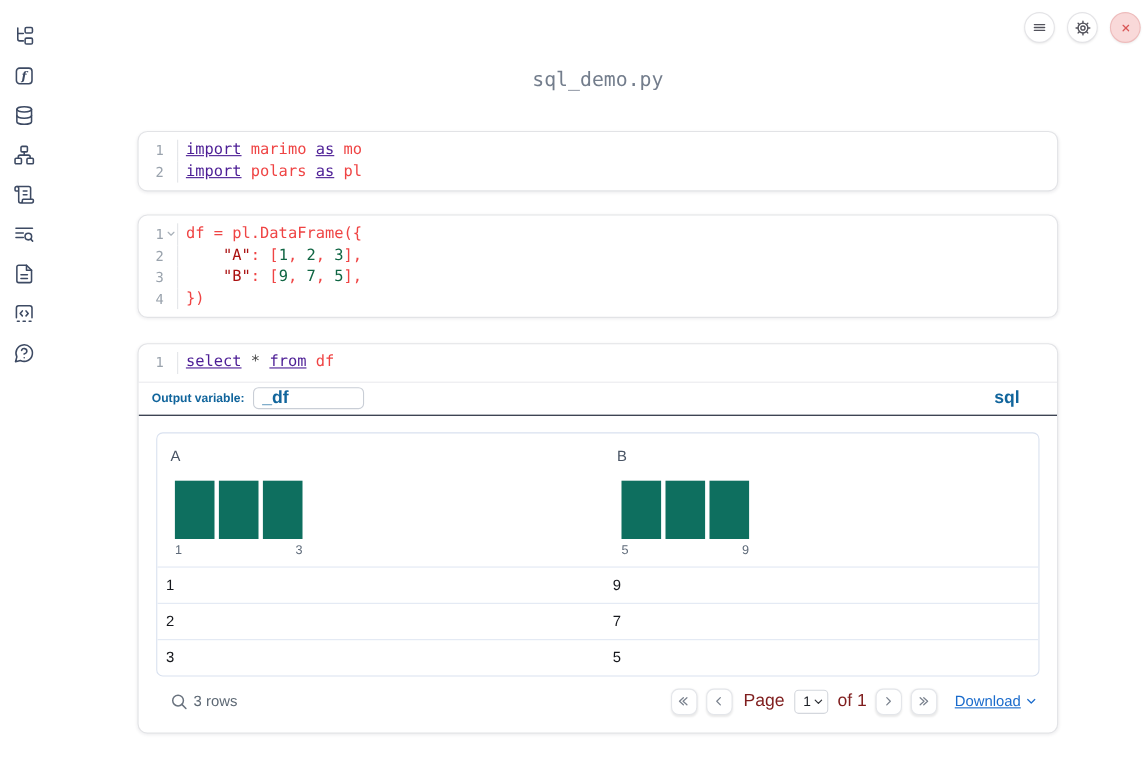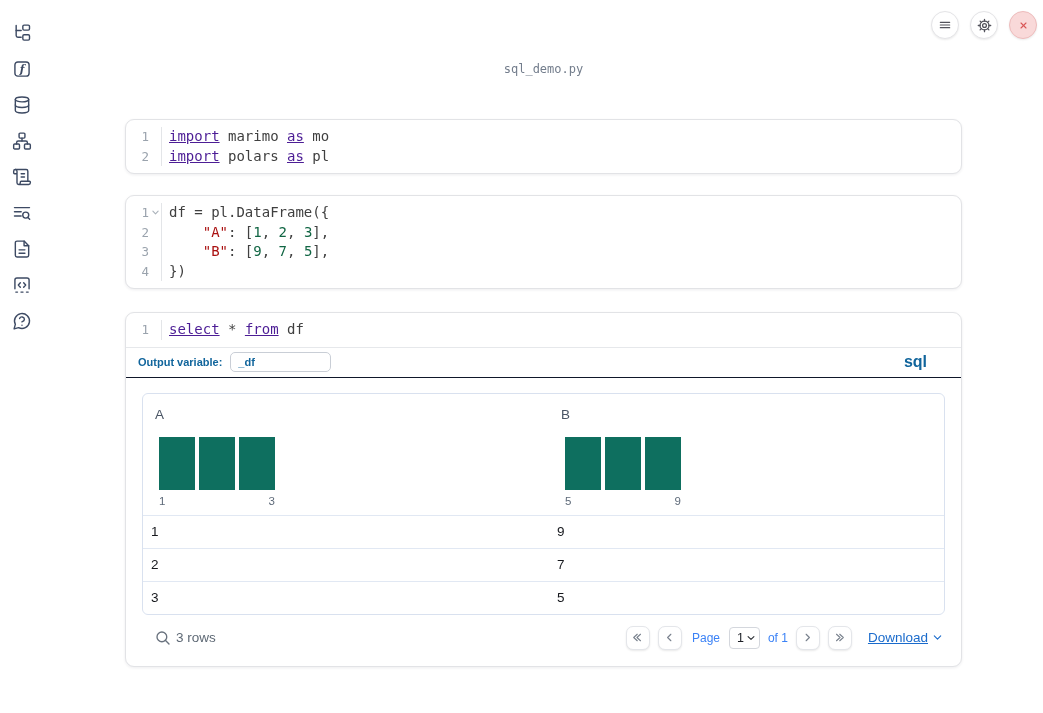--- a/index.html
+++ b/index.html
@@ -19,47 +19,47 @@
   
   .topbar { position:absolute; top:11px; right:6px; display:flex; gap:11px; }
   .top-btn { width:28px; height:28px; border-radius:50%; background:#fff; border:1px solid #e4e4e7;
     box-shadow:0 1px 2px rgba(0,0,0,.08); display:flex; align-items:center; justify-content:center;
     color:#52525b; padding:0; cursor:pointer; }
   .top-btn.close { background:#f9d9d9; border-color:#eebcbc; color:#d95757; }
 
   
   .content { position:absolute; left:125px; top:0; width:837px; }
   .filename { margin-top:62px; height:17px; text-align:center;
-    font-family:"DejaVu Sans Mono", monospace; font-size:12px; color:#737d8c; cursor:pointer; }
+    font-family:"DejaVu Sans Mono", monospace; font-size:18px; color:#737d8c; cursor:pointer; }
 
   .cell { border:1px solid #e2e3e6; border-radius:9px; background:#fff;
     box-shadow:0 1px 3px rgba(20,30,50,.08); overflow:hidden; }
   .cell.first { margin-top:40px; }
   .cell + .cell { margin-top:21px; }
   .cell.sql { margin-top:23px; }
 
   
   .editor { padding:7px 0; cursor:text; }
   .cm-line { display:flex; line-height:19.5px; font-family:"DejaVu Sans Mono", monospace; font-size:14px; }
   .cm-gutter { flex:0 0 36px; position:relative; text-align:right; padding-right:12px;
     border-right:1px solid #e3e5e8; color:#9aa3ad; font-size:12.5px; user-select:none; }
   .cm-fold { position:absolute; right:1px; top:5px; color:#aab2ba; }
   .cm-code { padding-left:7px; white-space:pre; color:#1d1f23; }
   .tok-kw  { color:#4c1d95;text-decoration:underline; }
   .tok-str { color:#aa1111; }
   .tok-num { color:#116644; }
-  .tok-tx  { color:#404040; }
+  .tok-tx  { color:#ef4444; }
   .tok-op  { color:#454545; }
 
   .sql .editor { border-bottom:1px solid #e6e8eb; }
   .outvar-row { display:flex; align-items:center; height:30px; padding:0 34px 0 12px;
     border-bottom:1px solid #0f172a; gap:8px; background:#fff; }
   .outvar-label { font-size:11px; font-weight:bold; color:#11659c; }
   .outvar-input { width:101px; height:20px; border:1px solid #c9ced6; border-radius:5px;
-    font-family:"Liberation Sans", sans-serif; font-size:11px; font-weight:bold; color:#11659c;
+    font-family:"Liberation Sans", sans-serif; font-size:16px; font-weight:bold; color:#11659c;
     padding:0 7px; background:#fff; outline:none; }
   .lang-badge { margin-left:auto; font-size:16px; font-weight:bold; color:#11659c; }
 
   
   .output { padding:15px 16px 13px; }
   .datatable { border:1px solid #d9e1ef; border-radius:6px; overflow:hidden; background:#fff; }
   .thead { display:flex; }
   .th { padding:13px 12px 7px; cursor:pointer; }
   .th.col-a { flex:0 0 406px; }
   .th.col-b { flex:1; }
@@ -76,21 +76,21 @@
 
   
   .table-footer { display:flex; align-items:center; margin-top:8px; height:30px; padding:0 2px; }
   .search-btn { width:22px; height:22px; margin-left:8px; border:none; background:none; padding:0;
     color:#69727e; cursor:pointer; display:flex; align-items:center; justify-content:center; }
   .row-count { margin-left:2px; font-size:13.5px; color:#5e6975; }
   .pager { margin-left:auto; display:flex; align-items:center; gap:8px; }
   .nav-btn { width:24px; height:24px; border-radius:7px; border:1px solid #e4e6ea; background:#fff;
     box-shadow:0 1px 2px rgba(0,0,0,.09); display:flex; align-items:center; justify-content:center;
     color:#7a828e; padding:0; cursor:pointer; }
-  .page-label, .of-label { font-size:12px; color:#3b82f6; }
+  .page-label, .of-label { font-size:16px; color:#7f1d1d; }
   .page-label { margin:0 1px 0 2px; }
   .page-select { display:flex; align-items:center; gap:2px; border:1px solid #d4d7dd; border-radius:4px;
     height:22px; padding:0 3px 0 7px; font-size:12.5px; color:#1c1f26; background:#fff; cursor:pointer; }
   .download-btn { display:flex; align-items:center; gap:4px; color:#1a6bcc; font-size:13.5px;
     margin-left:8px; background:none; border:none; padding:0; cursor:pointer;text-decoration:underline; }
 </style>
 </head>
 <body>
 
 <nav class="sidebar">

